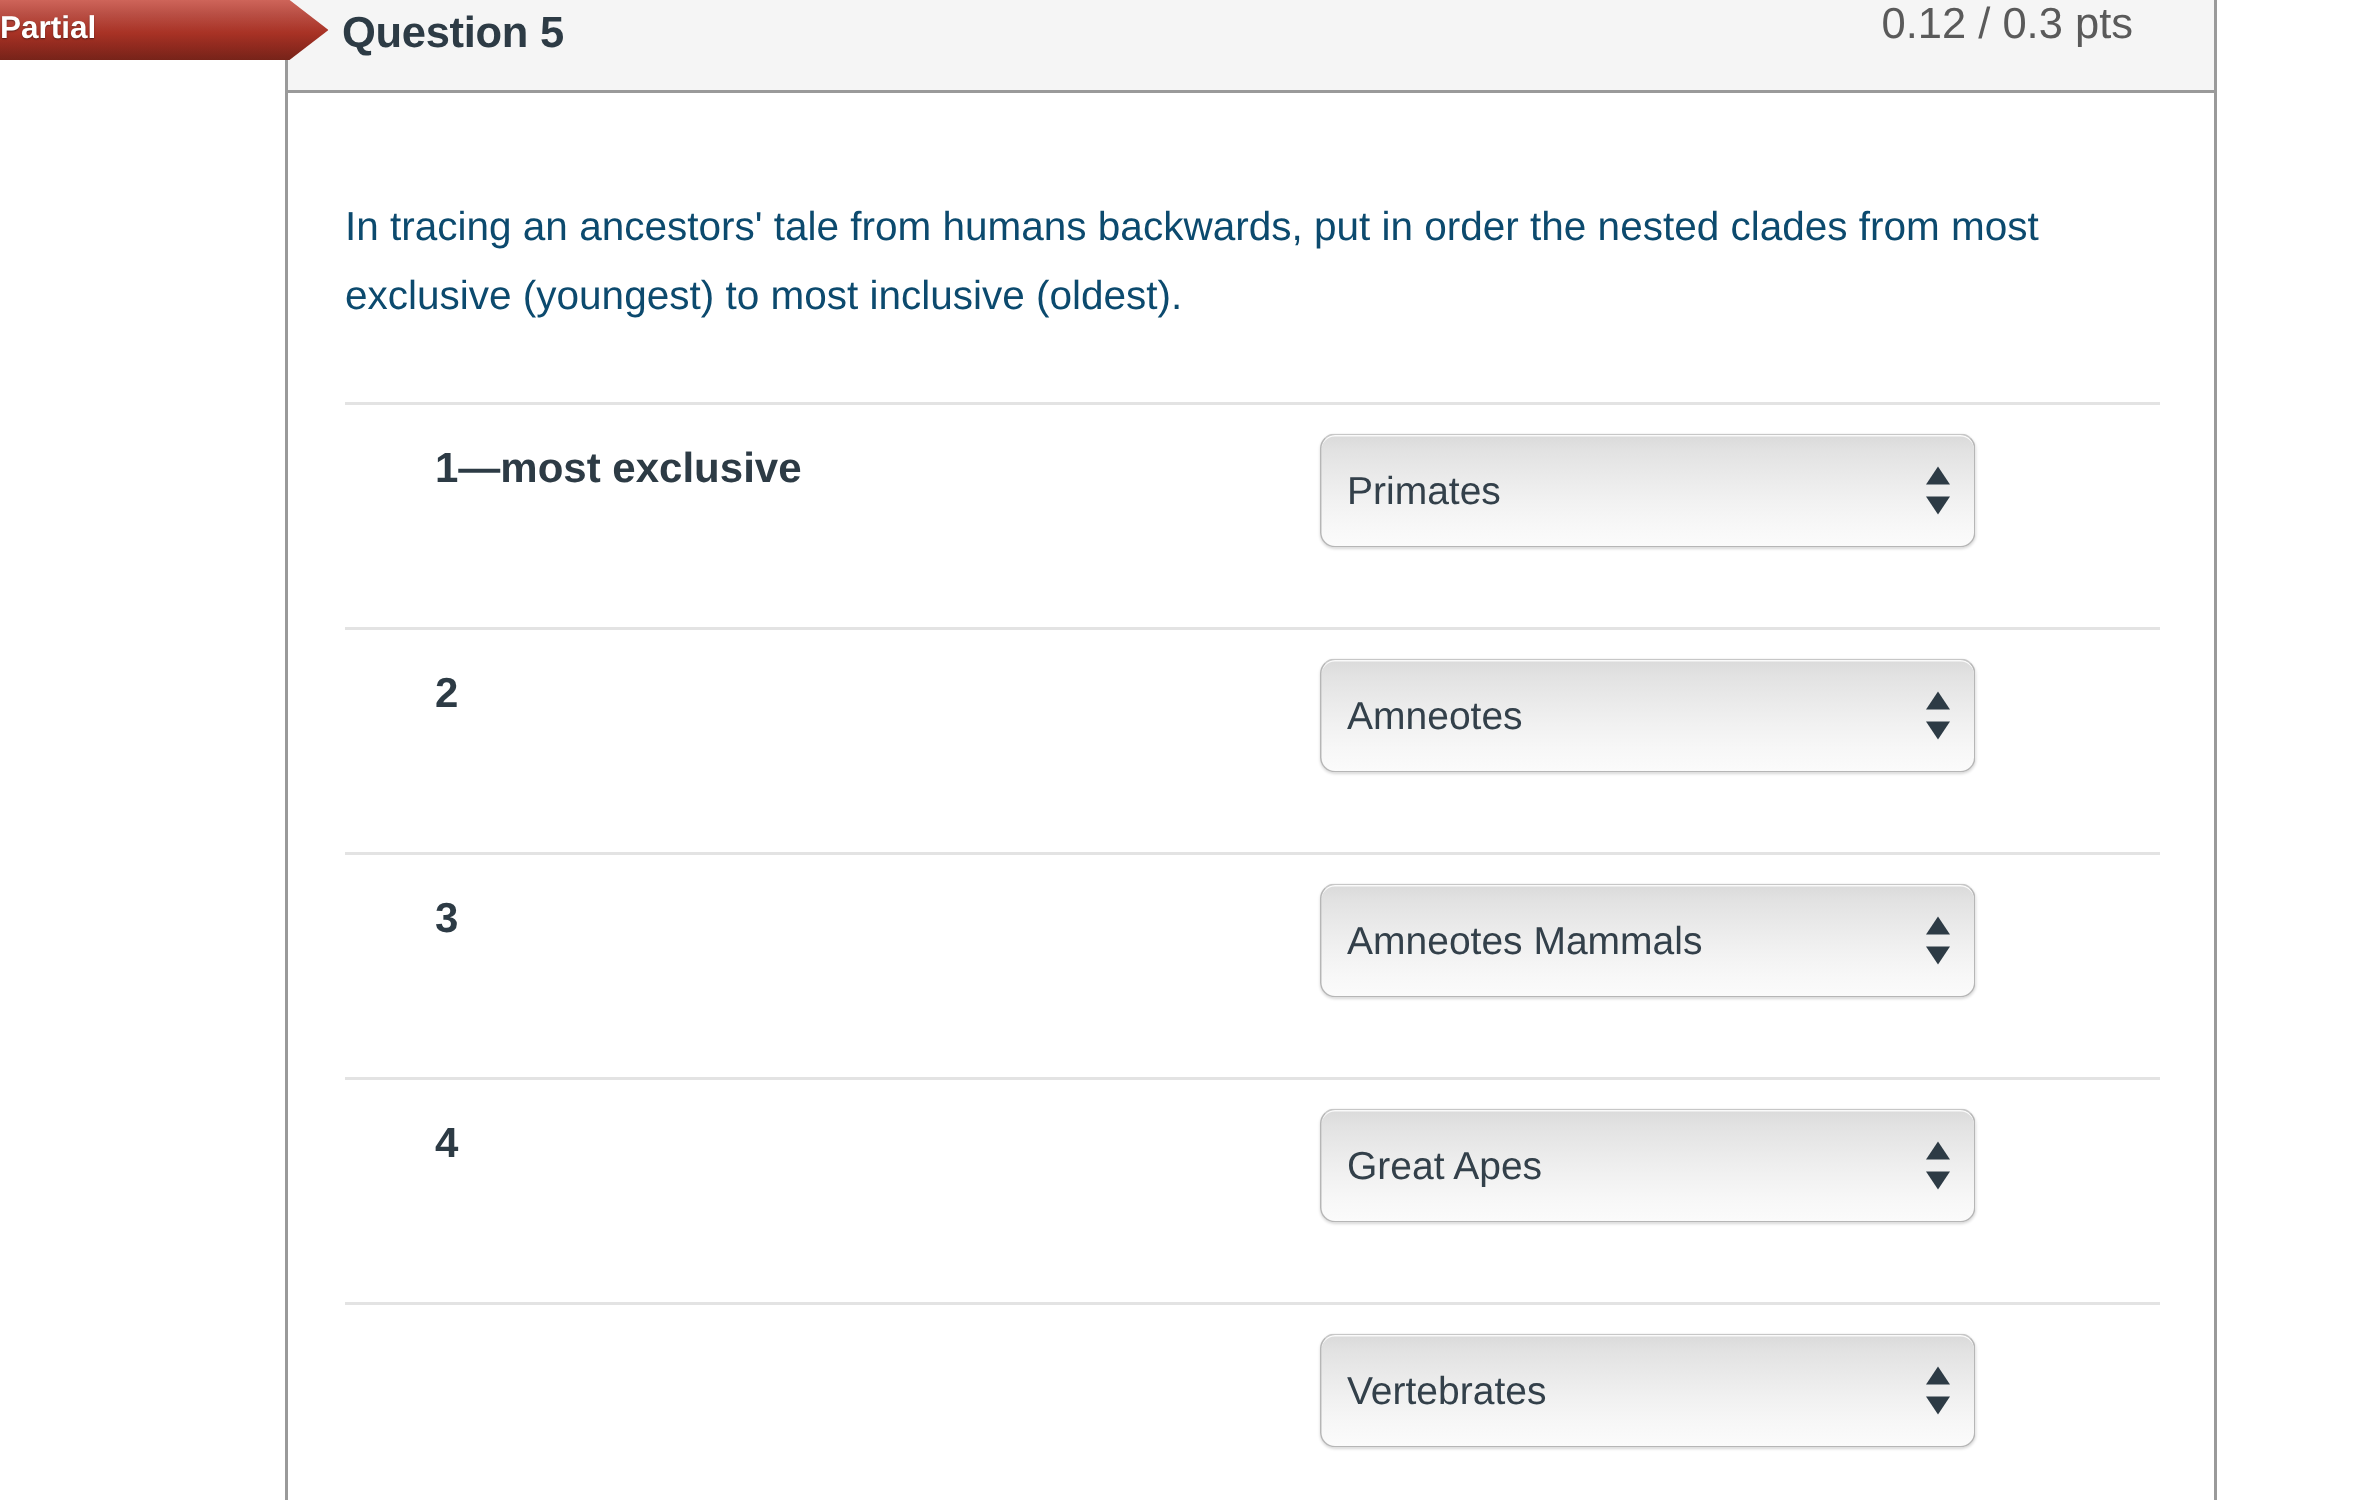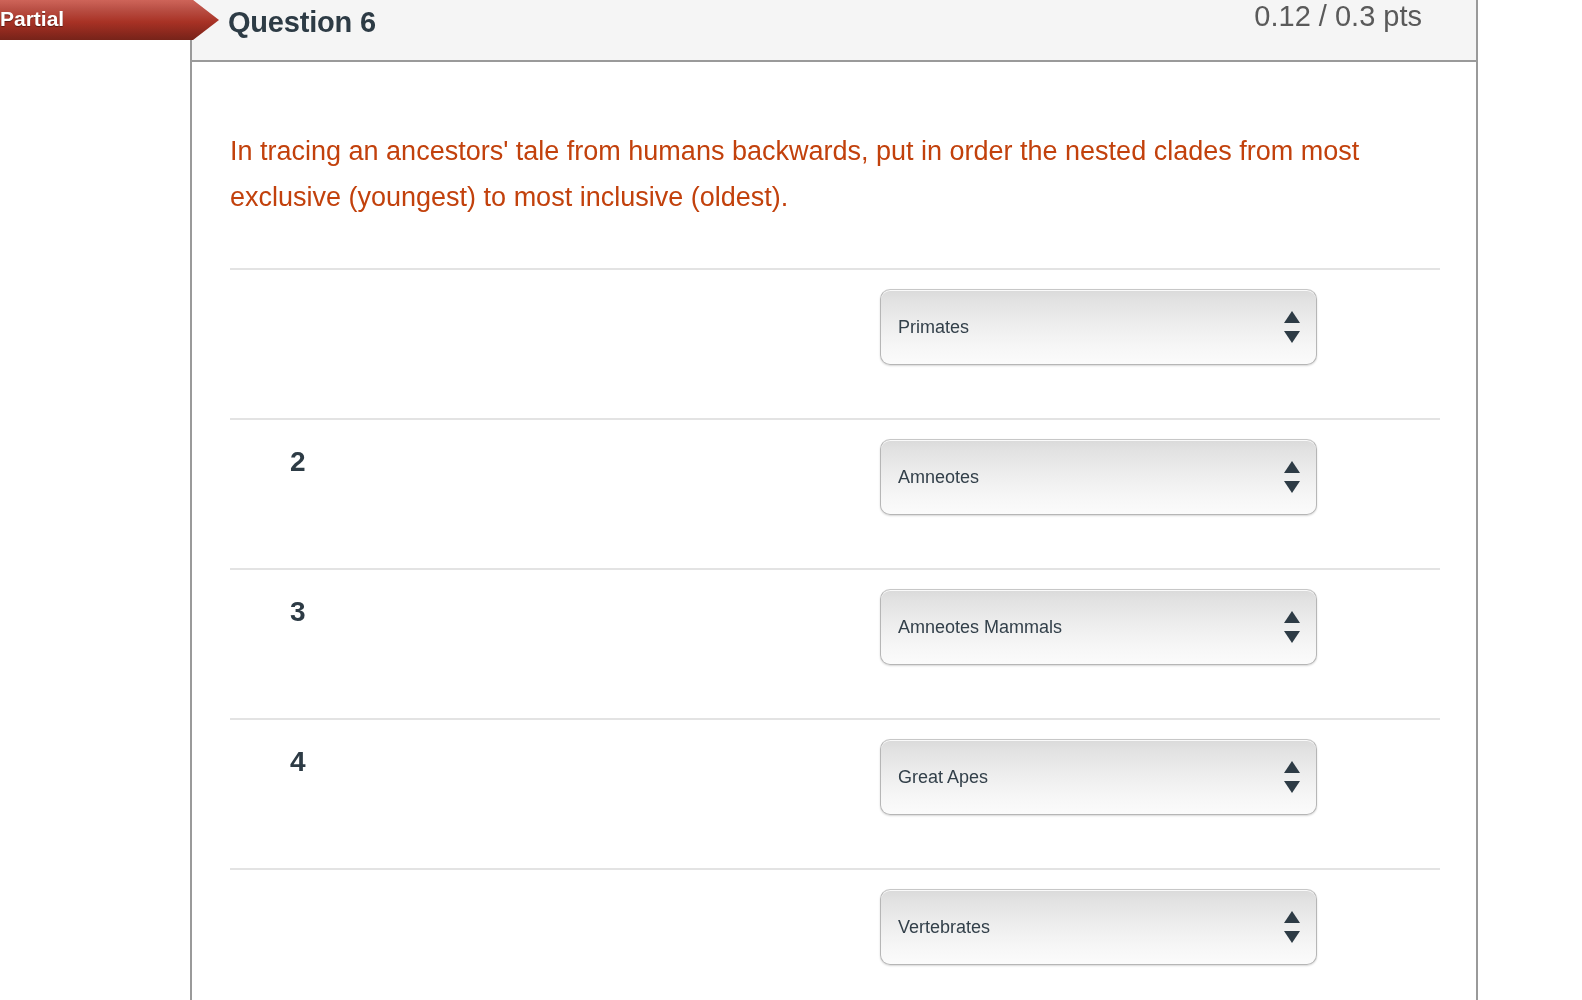--- a/index.html
+++ b/index.html
@@ -115,21 +115,21 @@
     right: 0;
     bottom: 0;
   }
   .question-text {
     position: absolute;
     left: 38px;
     top: 66px;
     width: 1180px;
     font-size: 27px;
     line-height: 46px;
-    color: #c2410c;
+    color: #0c4a6e;
   }
 
   
   .answers {
     position: absolute;
     left: 38px;
     top: 206px;
     width: 1210px;
   }
   .answer-row {
@@ -175,21 +175,21 @@
     box-shadow: 0 1px 2px rgba(0,0,0,0.16),
                 inset 0 1px 0 rgba(255,255,255,0.85);
   }
   .select-value {
     position: absolute;
     left: 18px;
     top: 0;
     right: 48px;
     height: 92px;
     line-height: 76px;
-    font-size: 18px;
+    font-size: 26px;
     color: #33404a;
     white-space: nowrap;
     overflow: hidden;
     text-overflow: ellipsis;
   }
   .select-arrows {
     position: absolute;
     right: 16px;
     top: 21px;
     width: 18px;
@@ -210,31 +210,32 @@
 </style>
 </head>
 <body>
 
 <div class="page-left-gutter"></div>
 <div class="page-right-gutter"></div>
 
 <div class="question-container">
 
   <div class="question-header">
-    <div class="question-name">Question 6</div>
+    <div class="question-name">Question 5</div>
     <div class="question-points">0.12 / 0.3 pts</div>
   </div>
 
   <div class="question-body">
 
     <div class="question-text">In tracing an ancestors' tale from humans backwards, put in order the nested clades from most exclusive (youngest) to most inclusive (oldest).</div>
 
     <div class="answers">
 
       <div class="answer-row">
+        <div class="answer-label">1—most exclusive</div>
         <div class="select-wrap">
           <div class="select-box"></div>
           <div class="select-value">Primates</div>
           <div class="select-arrows">
             <svg width="18" height="34" viewBox="0 0 18 34">
               <polygon points="9,1 17,13 1,13" fill="#2d3b45"></polygon>
               <polygon points="9,33 17,21 1,21" fill="#2d3b45"></polygon>
             </svg>
           </div>
         </div>

